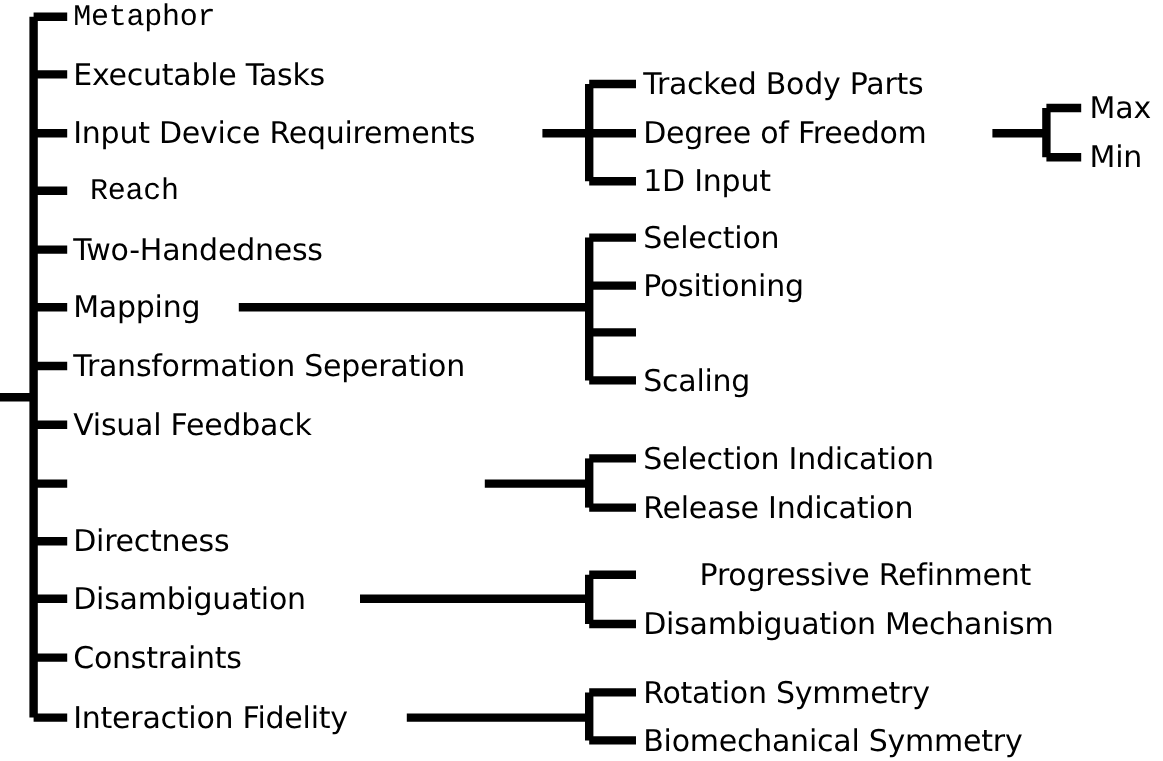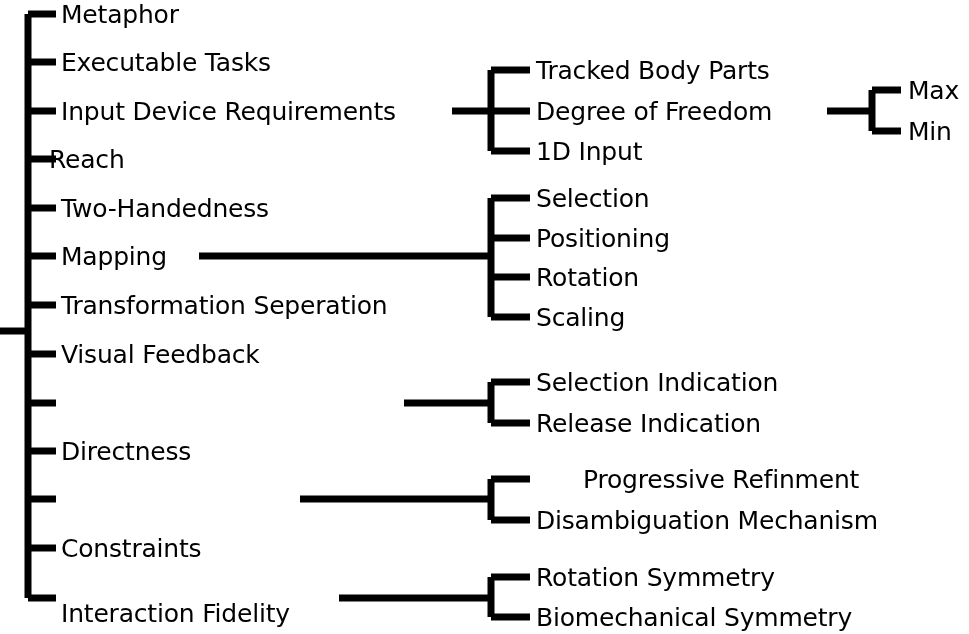--- a/index.html
+++ b/index.html
@@ -105,39 +105,39 @@
     </g>
 
     <g stroke="#000000" stroke-width="7" fill="none">
       <line x1="339" y1="598" x2="491" y2="598"></line>
       <line x1="491" y1="577" x2="491" y2="617"></line>
       <line x1="491" y1="577" x2="530" y2="577"></line>
       <line x1="491" y1="617" x2="530" y2="617"></line>
     </g>
   </svg>
 
-  <div class="node-label level1" style="left:61px; top:14px;">Metaphor</div>
+  <div class="node-label level1" style="left:61px; top:14px;font-family:Liberation Mono, monospace;">Metaphor</div>
   <div class="node-label level1" style="left:61px; top:62px;">Executable Tasks</div>
   <div class="node-label level1" style="left:61px; top:111px;">Input Device Requirements</div>
-  <div class="node-label level1" style="left:49px; top:159px;">Reach</div>
+  <div class="node-label level1" style="left:75px; top:159px;font-family:Liberation Mono, monospace;">Reach</div>
   <div class="node-label level1" style="left:61px; top:208px;">Two-Handedness</div>
   <div class="node-label level1" style="left:61px; top:256px;">Mapping</div>
   <div class="node-label level1" style="left:61px; top:305px;">Transformation Seperation</div>
   <div class="node-label level1" style="left:61px; top:354px;">Visual Feedback</div>
   <div class="node-label level1" style="left:61px; top:451px;">Directness</div>
+  <div class="node-label level1" style="left:61px; top:499px;">Disambiguation</div>
   <div class="node-label level1" style="left:61px; top:548px;">Constraints</div>
-  <div class="node-label level1" style="left:61px; top:598px;margin-top:15px;">Interaction Fidelity</div>
+  <div class="node-label level1" style="left:61px; top:598px;">Interaction Fidelity</div>
 
   <div class="node-label level2" style="left:536px; top:70px;">Tracked Body Parts</div>
   <div class="node-label level2" style="left:536px; top:111px;">Degree of Freedom</div>
   <div class="node-label level2" style="left:536px; top:151px;">1D Input</div>
 
   <div class="node-label level2" style="left:536px; top:198px;">Selection</div>
   <div class="node-label level2" style="left:536px; top:238px;">Positioning</div>
-  <div class="node-label level2" style="left:536px; top:277px;">Rotation</div>
   <div class="node-label level2" style="left:536px; top:317px;">Scaling</div>
 
   <div class="node-label level2" style="left:536px; top:382px;">Selection Indication</div>
   <div class="node-label level2" style="left:536px; top:423px;">Release Indication</div>
 
   <div class="node-label level2" style="left:536px; top:479px;margin-left:47px;">Progressive Refinment</div>
   <div class="node-label level2" style="left:536px; top:520px;">Disambiguation Mechanism</div>
 
   <div class="node-label level2" style="left:536px; top:577px;">Rotation Symmetry</div>
   <div class="node-label level2" style="left:536px; top:617px;">Biomechanical Symmetry</div>

